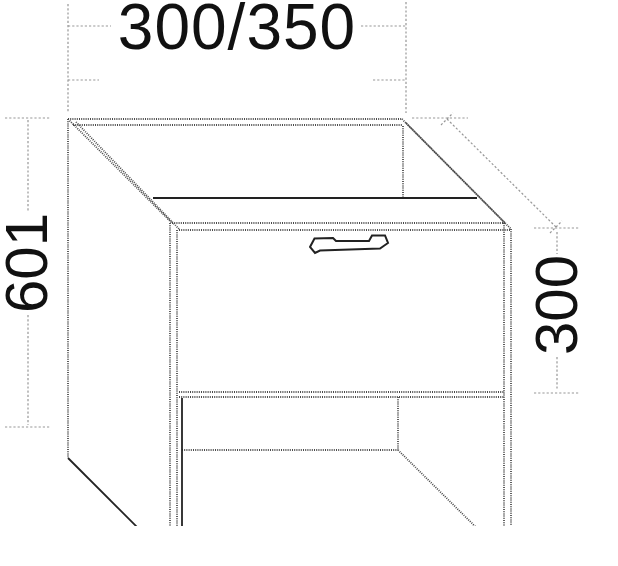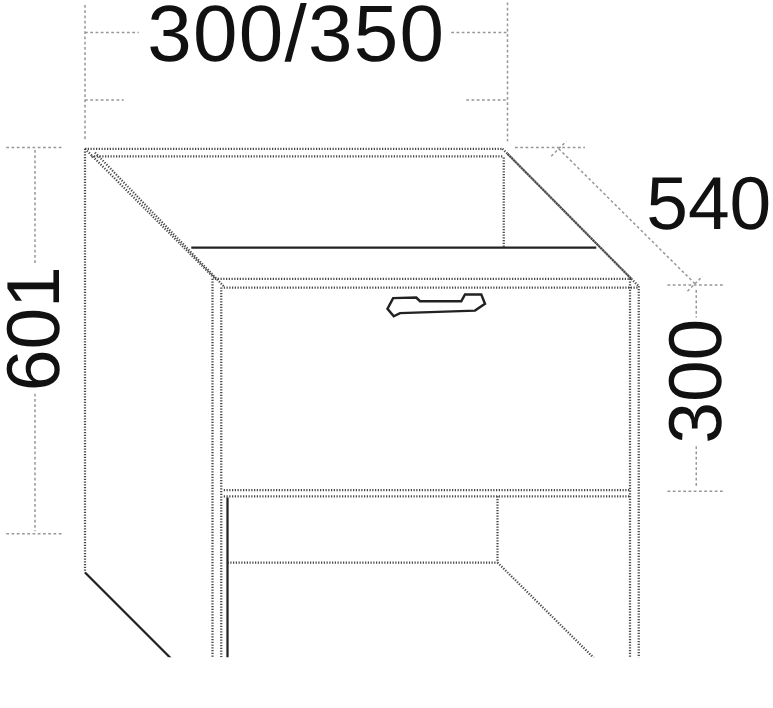--- a/index.html
+++ b/index.html
@@ -98,18 +98,17 @@
 
       <path class="solid" d="M182,553.5 H503"></path>
     </g>
 
     <path class="handle" d="M310,247 L314.5,238.5 L333,238 L336,241 L369,241 L372,235.5 L385,235.5 L388,243 L380,248.5 L320,250.5 L315,253 Z"></path>
   </svg>
 
   <div class="lbl big" id="lbl-width-top">300/350</div>
 
 
-  <div class="lbl med" id="lbl-depth">540</div>
 
   <div class="lbl med rot" id="lbl-height">601</div>
 
   <div class="lbl med rot" id="lbl-drawer-height">300</div>
 </div>
 
 </body></html>

